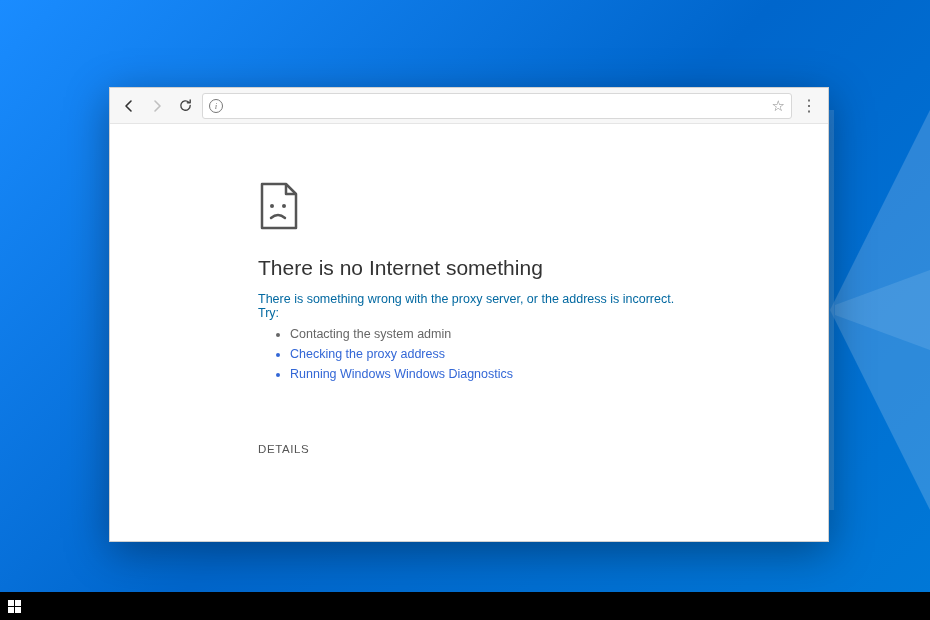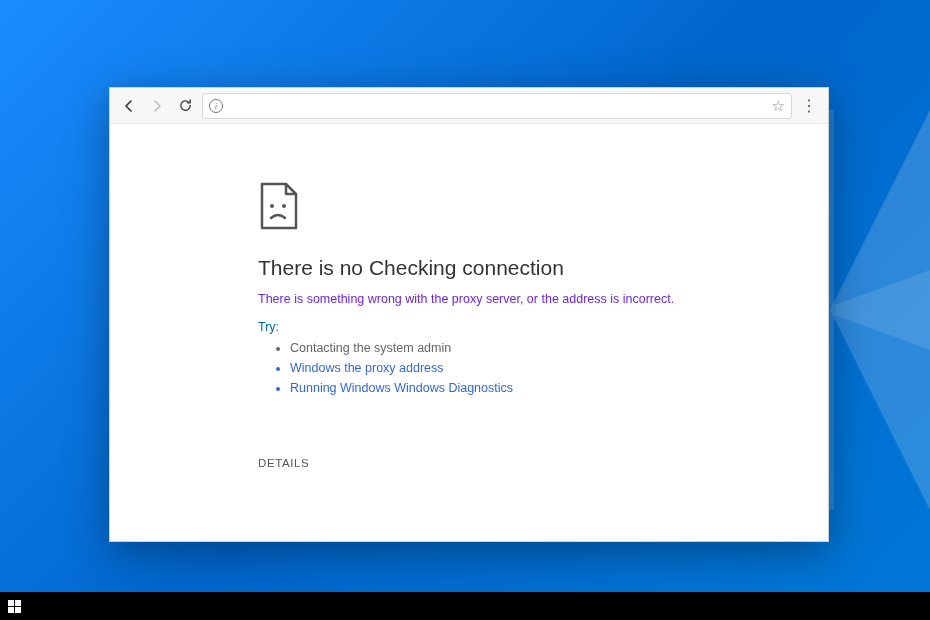--- a/index.html
+++ b/index.html
@@ -130,22 +130,21 @@
       margin-bottom: 22px;
     }
     .error-title {
       font-size: 21px;
       font-weight: 400;
       color: #333;
       margin-bottom: 12px;
     }
     .error-desc {
       font-size: 12.5px;
-      color: #6d28d9;
-      margin-bottom: 14px;
+      color: #0369a1;
     }
     .try-label {
       font-size: 12.5px;
       color: #0369a1;
       margin-bottom: 4px;
     }
     .suggestions {
       list-style: disc;
       padding-left: 32px;
       margin-bottom: 14px;
@@ -216,26 +215,26 @@
 
   <div class="page-content">
     <svg class="sad-page-icon" viewBox="0 0 42 48">
       <path d="M4 2 L28 2 L38 12 L38 46 L4 46 Z" fill="none" stroke="#555" stroke-width="2.5" stroke-linejoin="round"></path>
       <path d="M28 2 L28 12 L38 12" fill="none" stroke="#555" stroke-width="2.5" stroke-linejoin="round"></path>
       <circle cx="14" cy="24" r="2" fill="#555"></circle>
       <circle cx="26" cy="24" r="2" fill="#555"></circle>
       <path d="M13 36 Q20 30 27 36" fill="none" stroke="#555" stroke-width="2.5" stroke-linecap="round"></path>
     </svg>
 
-    <h1 class="error-title">There is no Checking connection</h1>
+    <h1 class="error-title">There is no Internet something</h1>
     <p class="error-desc">There is something wrong with the proxy server, or the address is incorrect.</p>
     <p class="try-label">Try:</p>
     <ul class="suggestions">
       <li>Contacting the system admin</li>
-      <li class="link">Windows the proxy address</li>
+      <li class="link">Checking the proxy address</li>
       <li class="link">Running Windows Windows Diagnostics</li>
     </ul>
     <div class="details-btn">DETAILS</div>
   </div>
 </div>
 
 <div class="taskbar">
   <div class="start-icon">
     <svg width="13" height="13" viewBox="0 0 13 13">
       <rect x="0" y="0" width="6" height="6" fill="#fff"></rect>

